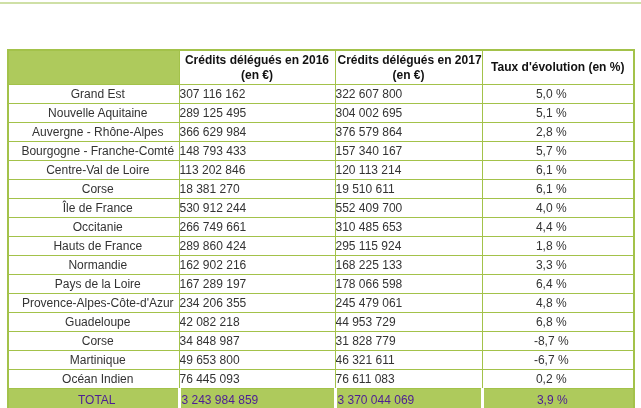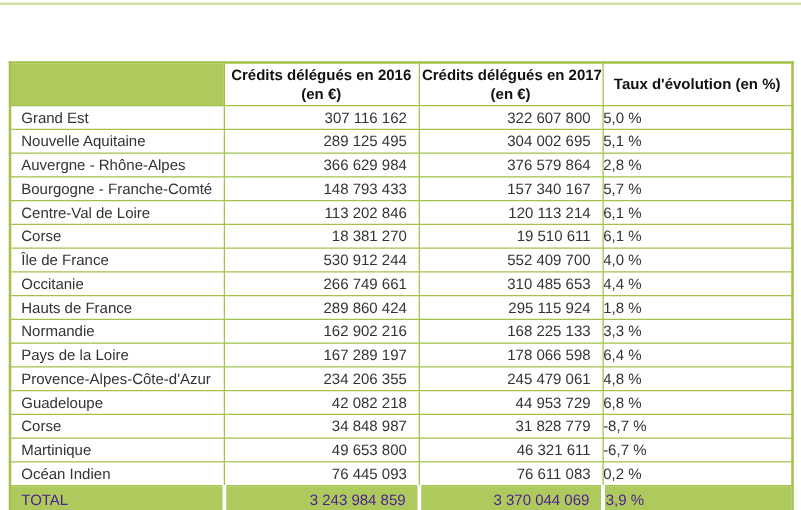--- a/index.html
+++ b/index.html
@@ -55,29 +55,28 @@
   }
   .credits-table tbody td {
     height: 18px;
     font-size: 12px;
     color: #333333;
     padding: 0;
     vertical-align: middle;
     background: #ffffff;
   }
   .credits-table td.region {
-    text-align: left;
+    text-align: center;
     padding-left: 8px;
   }
   .credits-table td.num {
-    text-align: right;
     padding-right: 9px;
   }
   .credits-table td.pct {
-    text-align: left;
+    text-align: center;
     padding-right: 13px;
   }
   .credits-table tfoot td {
     height: 20px;
     background: var(--accent-green, #aeca5c);
     font-size: 12px;
     font-weight: normal;
     color: #4c1d95;
   }
   .credits-table tfoot td:not(:first-child) {

